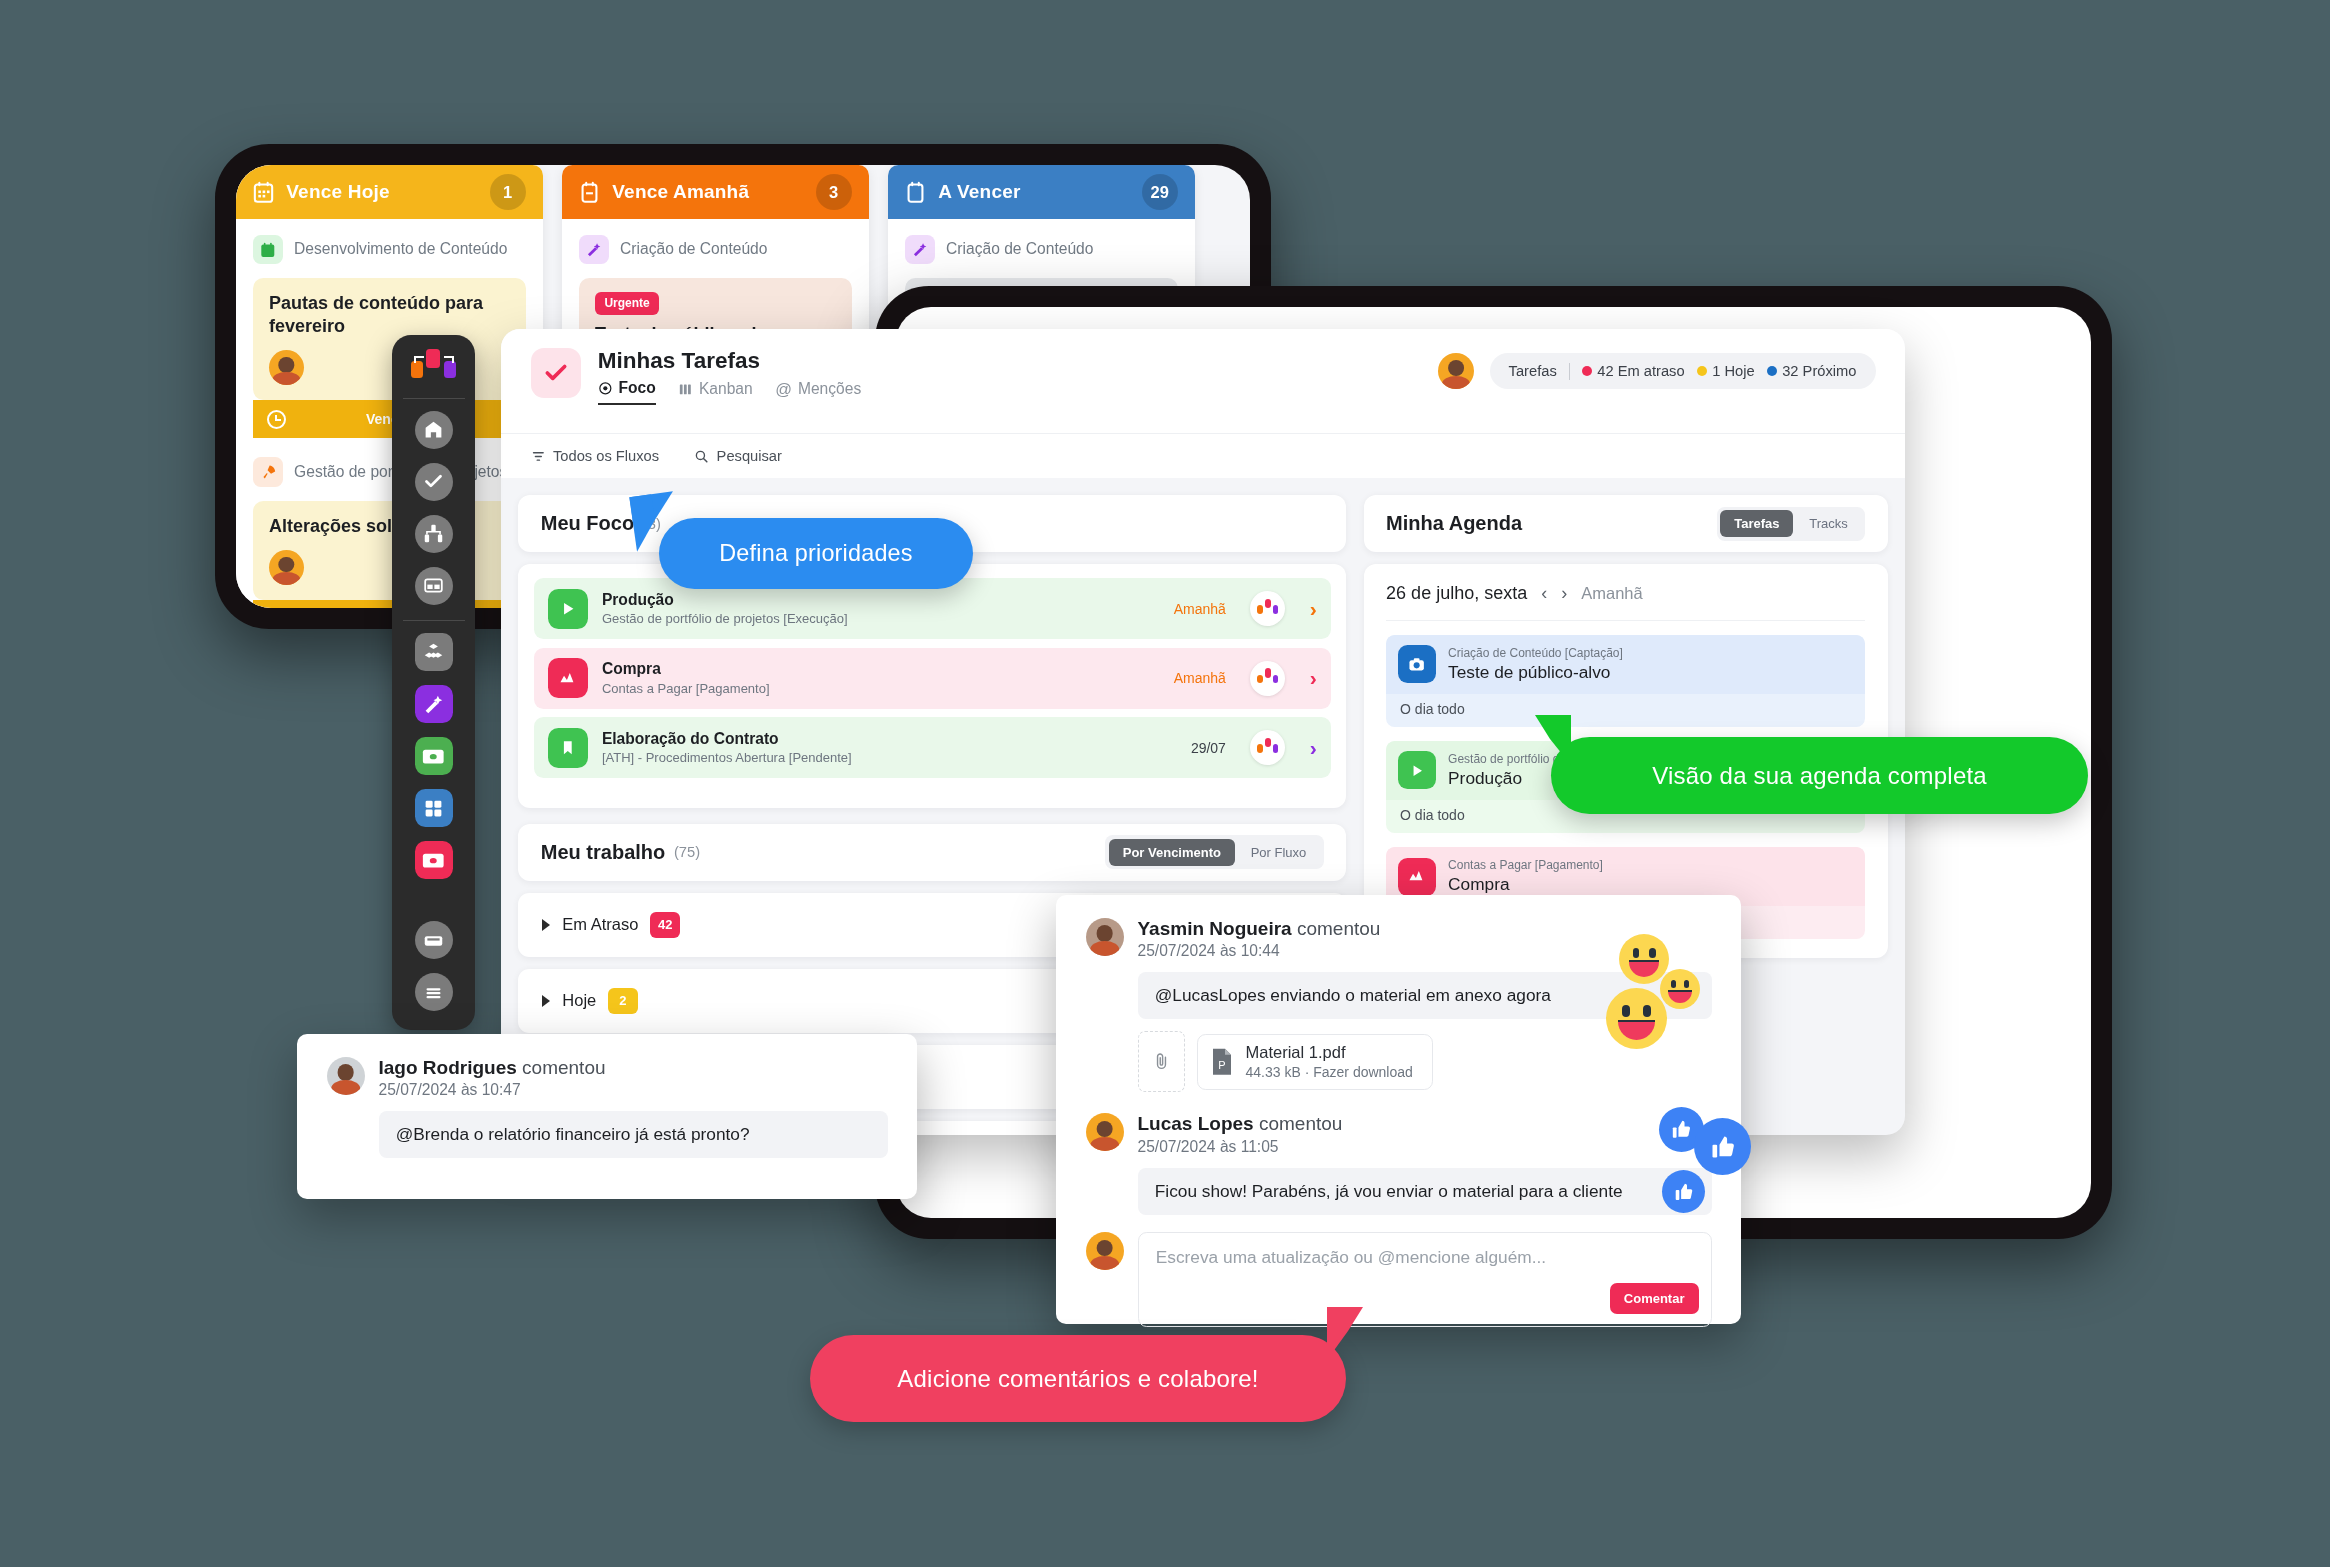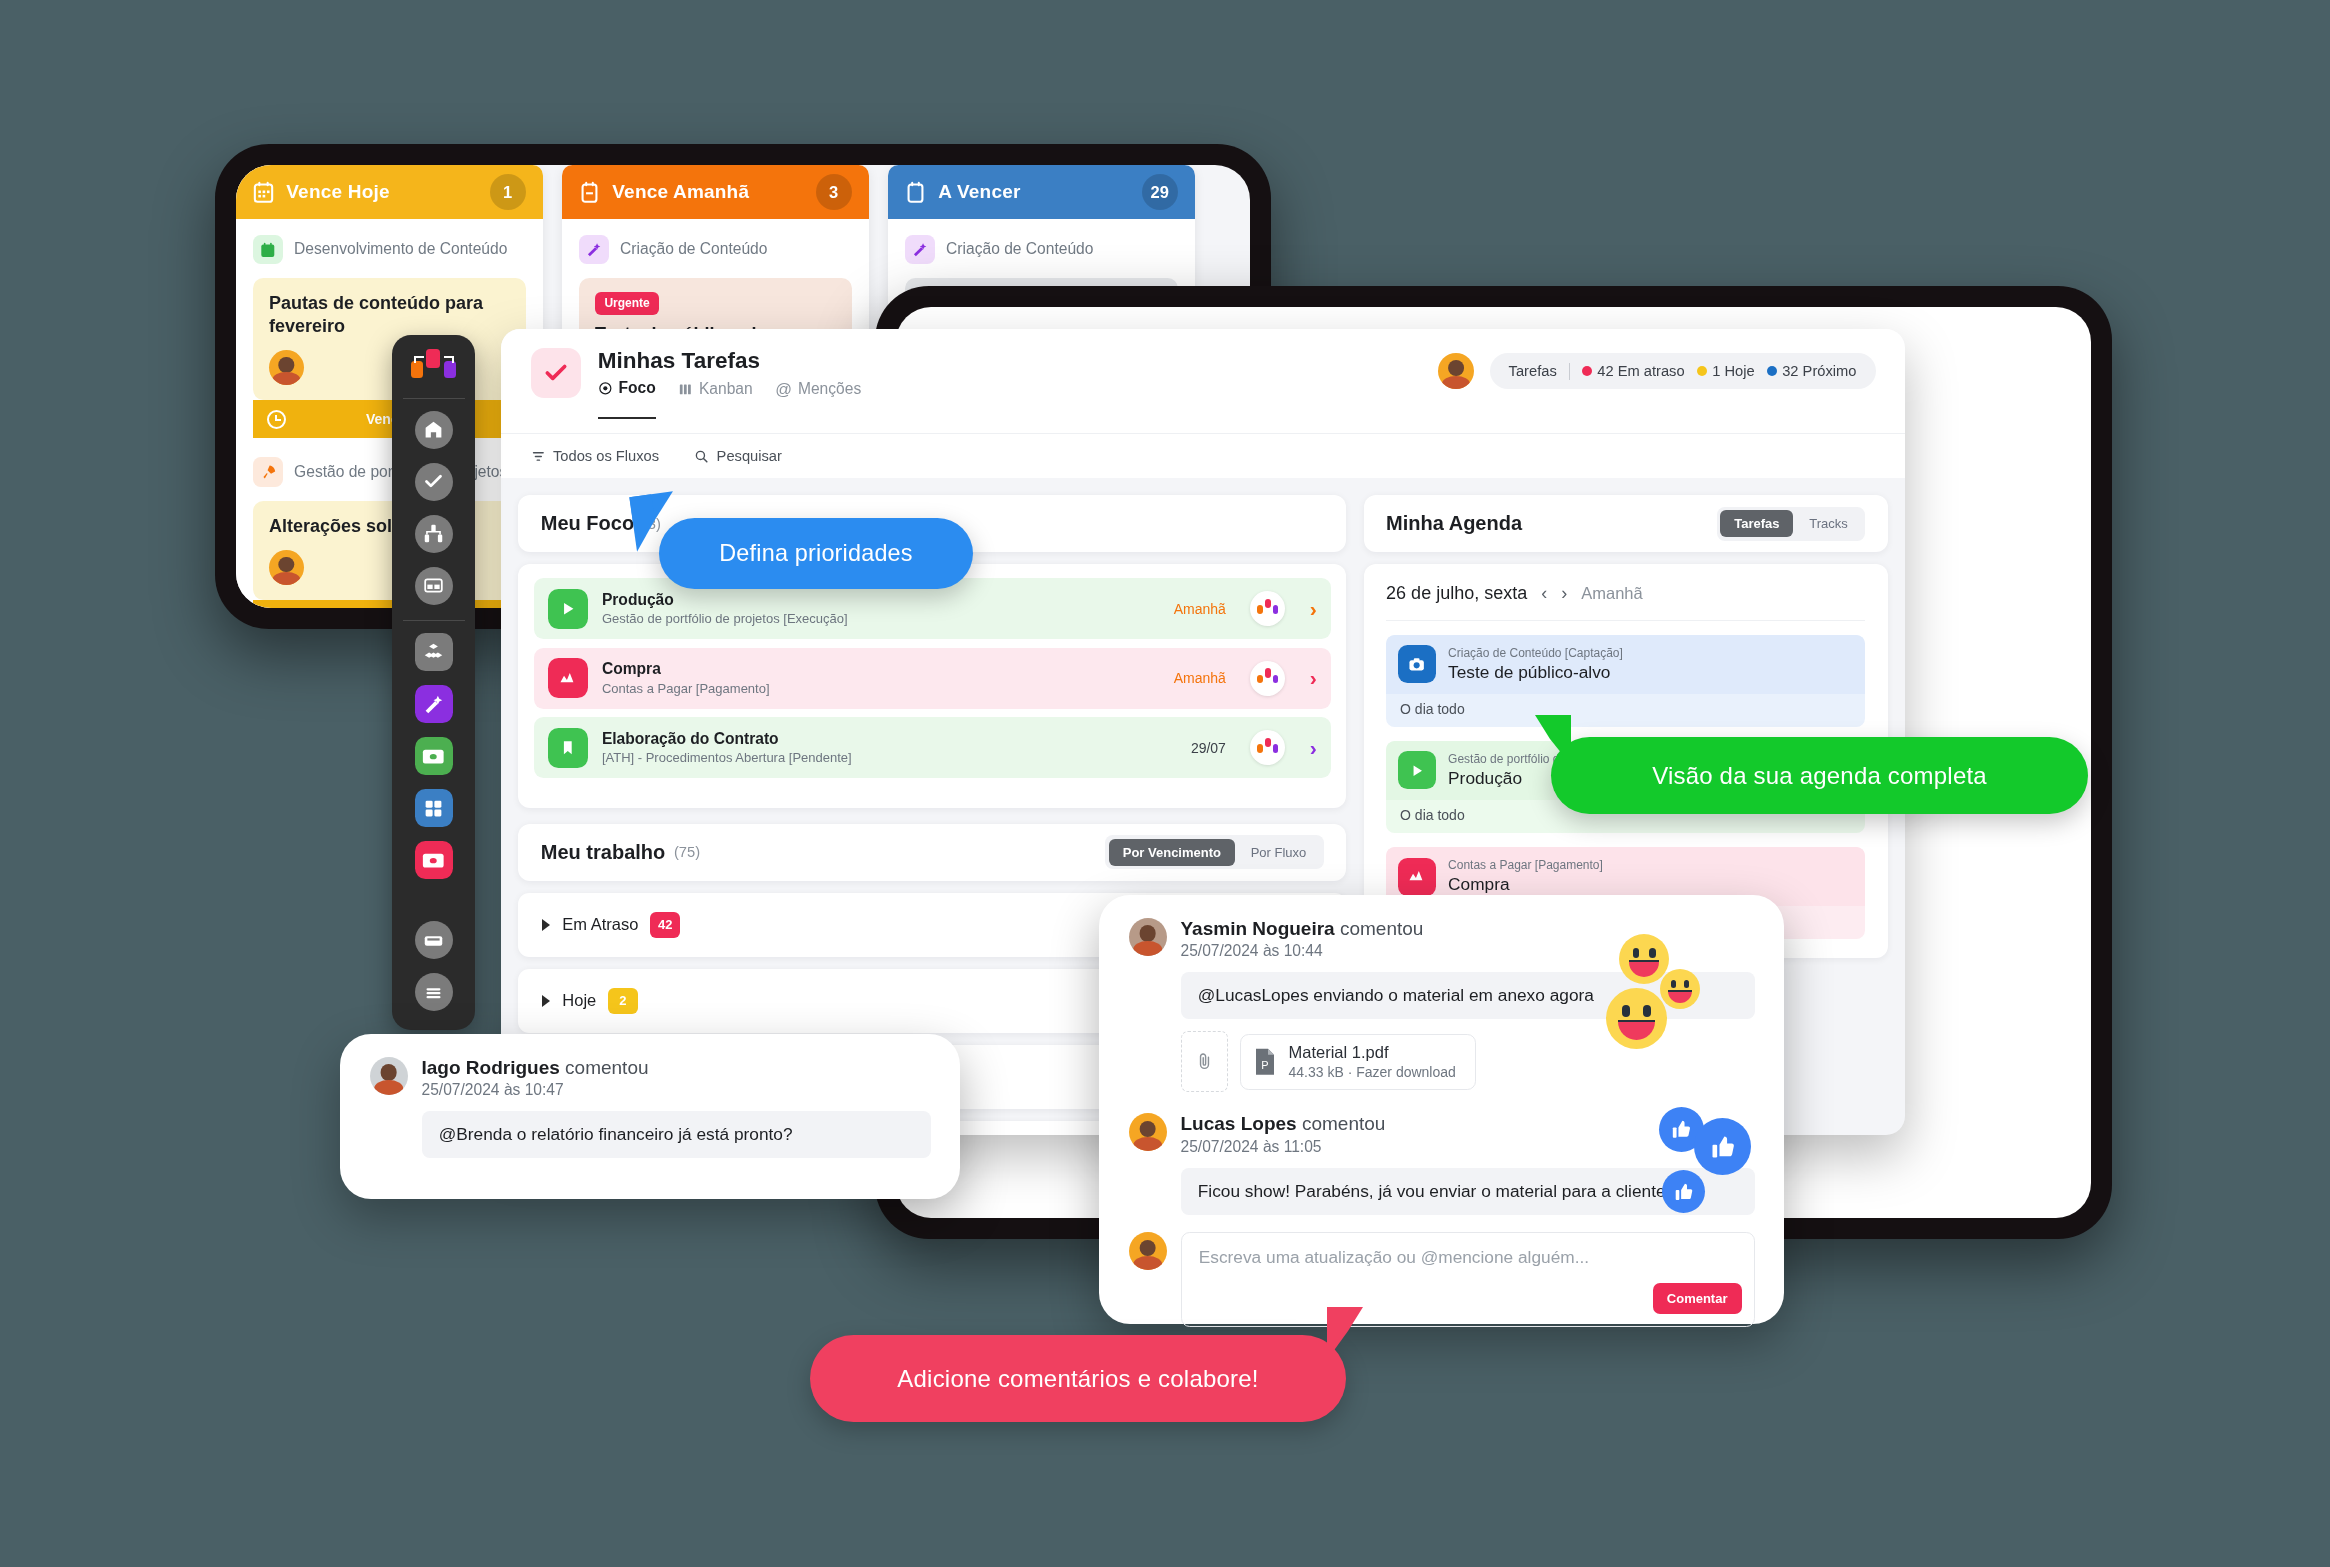--- a/index.html
+++ b/index.html
@@ -111,21 +111,21 @@
   .app-head {
     background: #fff; height: 104px; display: flex; align-items: flex-start;
     padding: 19px 29.5px 0 29.5px; gap: 17.3px;
   }
   .app-logo {
     width: 50px; height: 50px; border-radius: 13px; background: #fde3ea;
     display: flex; align-items: center; justify-content: center; flex: none;
   }
   .app-ttl { font-size: 22.5px; font-weight: 700; color: #1d1f23; margin-bottom: 5.2px; }
   .tabs { display: flex; gap: 22.5px; }
-  .tab { display: flex; align-items: center; gap: 6px; font-size: 15.6px; color: #8b929b; padding-bottom: 20px; }
+  .tab { display: flex; align-items: center; gap: 6px; font-size: 15.6px; color: #8b929b; padding-bottom: 6px; }
   .tab.active { color: #1d1f23; font-weight: 700; border-bottom: 2.2px solid #2b2b2b; }
   .head-right { margin-left: auto; display: flex; align-items: center; gap: 15.6px; padding-top: 5.2px; }
   .pill-stats {
     background: #f1f2f5; border-radius: 19px; height: 36px; display:flex;
     align-items:center; gap: 12px; padding: 0 19px; font-size: 14.7px; color:#3c4149;
   }
   .dot { width: 10.4px; height: 10.4px; border-radius: 50%; display:inline-block; margin-right:5.2px; }
   .sep-v { width: 0.9px; height: 17.3px; background: #c9ccd2; }
   .sub-bar {
     background: #fff; height: 45px; display:flex; align-items:center; gap: 35px;
@@ -176,23 +176,22 @@
   .ag-next { font-size: 16.5px; color: #8b929b; }
   .ag-ev { border-radius: 8.7px; margin-top: 14px; overflow:hidden; }
   .ag-ev-main { display:flex; align-items:center; gap:12px; padding: 10.4px 12px; }
   .ag-ev .ei { width: 38px; height: 38px; border-radius:9.5px; display:flex;align-items:center;justify-content:center;flex:none;}
   .ag-ev .ec { font-size: 12px; color:#6e7680; }
   .ag-ev .en { font-size: 17.3px; color:#1d1f23; margin-top: 1.7px; }
   .ag-ev .ed { font-size: 14px; color:#4a5058; padding: 7px 14px 10.4px; }
 
   
   .fcard {
-    position:absolute; background:#fff; border-radius: 31px; z-index: 60;
+    position:absolute; background:#fff; border-radius: 10px; z-index: 60;
     box-shadow: 0 19px 48px rgba(0,0,0,.30);
-    margin-left: 43px;
   }
   #comment-iago { left: 297px; top: 1034px; width: 620px; height: 165px; padding: 22.5px 29.5px; }
   #comment-thread { left: 1056px; top: 895px; width: 685px; height: 429px; padding: 22.5px 29.5px; }
   .cm-head { display:flex; align-items:flex-start; gap: 14px; }
   .cm-av { width: 38px; height: 38px; flex:none; }
   .cm-name { font-size: 19px; font-weight: 700; color:#1d1f23; }
   .cm-name span { font-weight: 400; color:#4a5058; }
   .cm-time { font-size: 15.6px; color:#6e7680; margin-top: 2.6px; }
   .cm-bubble { background:#f2f3f6; border-radius:7.8px; padding: 13px 17.3px; font-size: 17.3px; color:#1d1f23; margin-top: 12px; }
   .attach-row { display:flex; align-items:center; gap: 12px; margin-top: 12px; margin-left: 52px; }

